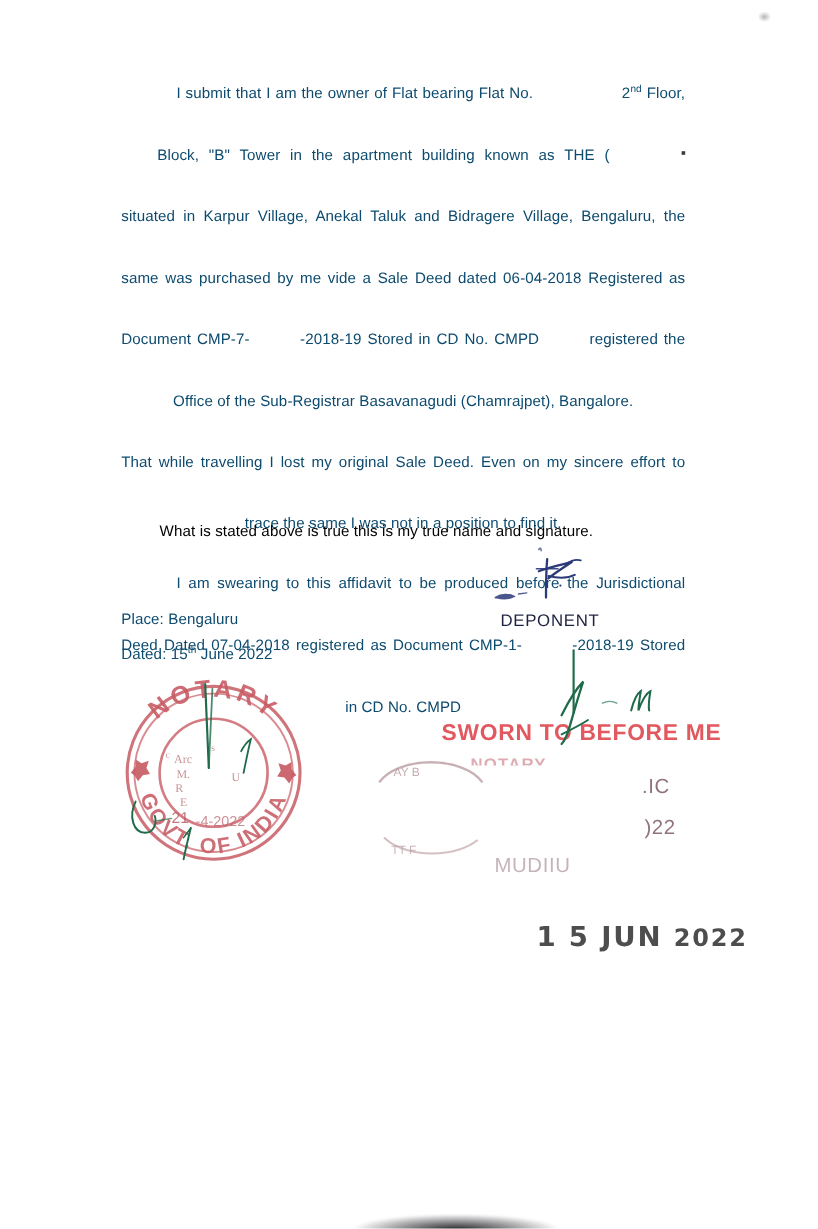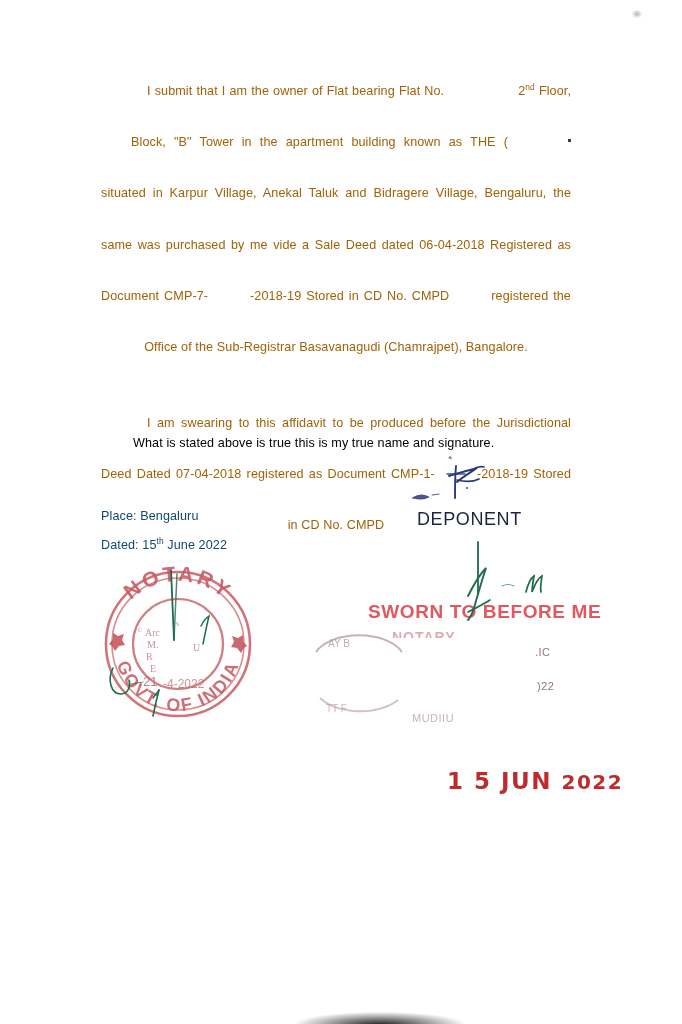--- a/index.html
+++ b/index.html
@@ -28,26 +28,25 @@
     background: radial-gradient(ellipse at center, rgba(90,90,100,0.45) 0%, rgba(140,140,150,0.18) 55%, rgba(255,255,255,0) 80%);
     filter: blur(0.5px);
   }
 
   
   .body-text {
     position: absolute;
     left: 101px;
     top: 62px;
     width: 470px;
-    color: #a16207;
+    color: #0c4a6e;
     font-size: 12.6px;
     line-height: 25.6px;
     text-align: justify;
     letter-spacing: 0.1px;
-    margin-top: 13px;
   }
   .body-text p {
     margin: 0 0 0 0;
   }
   .para-gap {
     height: 25px;
   }
   .indent {
     display: inline-block;
     width: 46px;
@@ -113,21 +112,21 @@
     line-height: 25px;
     letter-spacing: 0.1px;
   }
 
   
   .deponent-label {
     position: absolute;
     left: 417px;
     top: 509px;
     color: #1e2340;
-    font-size: 18px;
+    font-size: 14px;
     letter-spacing: 0.6px;
   }
   .deponent-signature {
     position: absolute;
     left: 405px;
     top: 452px;
     width: 110px;
     height: 62px;
     pointer-events: none;
   }
@@ -184,41 +183,41 @@
     left: 310px;
     top: 630px;
     width: 100px;
     height: 92px;
     opacity: 0.62;
   }
   .faded-frag {
     position: absolute;
     color: #7d5a63;
     font-family: "Liberation Sans", sans-serif;
-    font-size: 11px;
+    font-size: 17px;
     letter-spacing: 0.5px;
     opacity: 0.85;
   }
 
   
   .green-sign {
     position: absolute;
     left: 448px;
     top: 534px;
     width: 120px;
     height: 100px;
     pointer-events: none;
   }
 
   
   .date-stamp {
     position: absolute;
     left: 447px;
     top: 768px;
-    color: #b91c1c;
+    color: #404040;
     font-family: "DejaVu Sans", sans-serif;
     font-size: 23px;
     font-weight: bold;
     letter-spacing: 1.5px;
     opacity: 0.93;
   }
   .date-stamp .yr {
     font-size: 20px;
   }
 
@@ -246,20 +245,24 @@
       <span class="justify-line"><span class="indent"></span><span>I submit that I am the owner of Flat bearing Flat No.</span><span class="gap-blank-lg"></span>2<sup>nd</sup> Floor,</span>
       <span class="justify-line"><span class="indent-sm"></span><span>Block, "B" Tower in the apartment building known as THE (</span><span class="gap-blank"></span><span class="redact-dot"></span></span>
       <span class="justify-line">situated in Karpur Village, Anekal Taluk and Bidragere Village, Bengaluru, the</span>
       <span class="justify-line">same was purchased by me vide a Sale Deed dated 06-04-2018  Registered as</span>
       <span class="justify-line"><span>Document CMP-7-</span><span class="gap-blank-sm"></span><span>-2018-19 Stored in CD No. CMPD</span><span class="gap-blank-sm"></span><span>registered the</span></span>
       <span class="last-line">Office of the Sub-Registrar Basavanagudi   (Chamrajpet), Bangalore.</span>
     </p>
 
     <div class="para-gap"></div>
 
+    <p>
+      <span class="justify-line">That while travelling I lost my original Sale Deed. Even on my sincere effort to</span>
+      <span class="last-line">trace the same I was not in a position to find it.</span>
+    </p>
 
     <div class="para-gap"></div>
 
     <p>
       <span class="justify-line"><span class="indent"></span><span>I am swearing to this affidavit to be produced before the Jurisdictional</span></span>
       <span class="justify-line"><span>Deed Dated 07-04-2018 registered as Document CMP-1-</span><span class="gap-blank-sm"></span><span>-2018-19 Stored</span></span>
       <span class="last-line">in CD No. CMPD</span>
     </p>
   </div>
 

